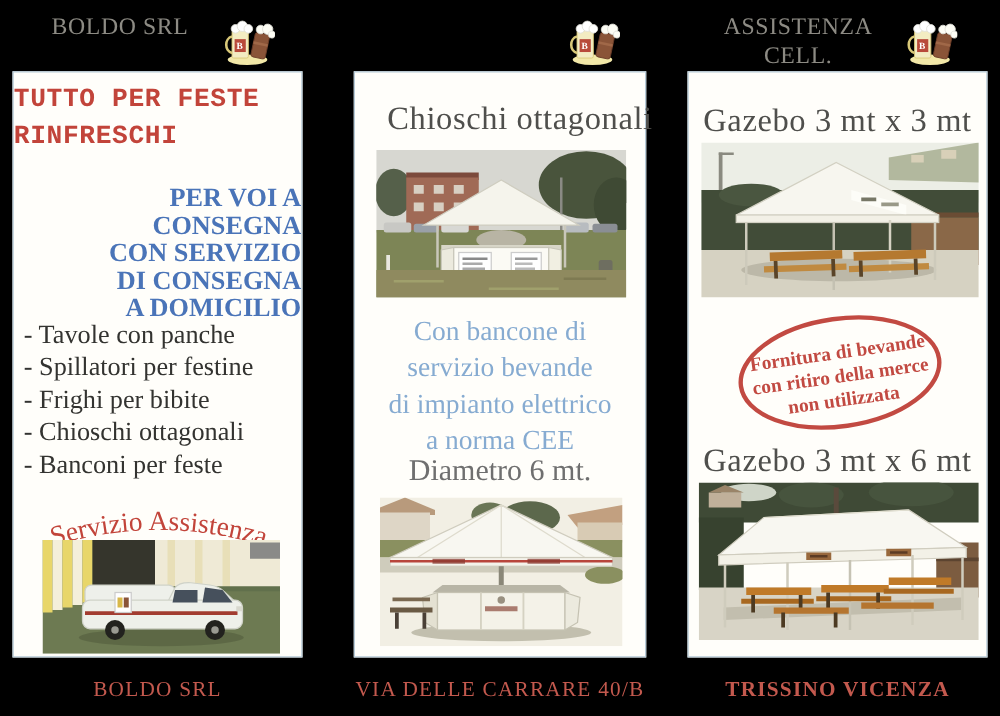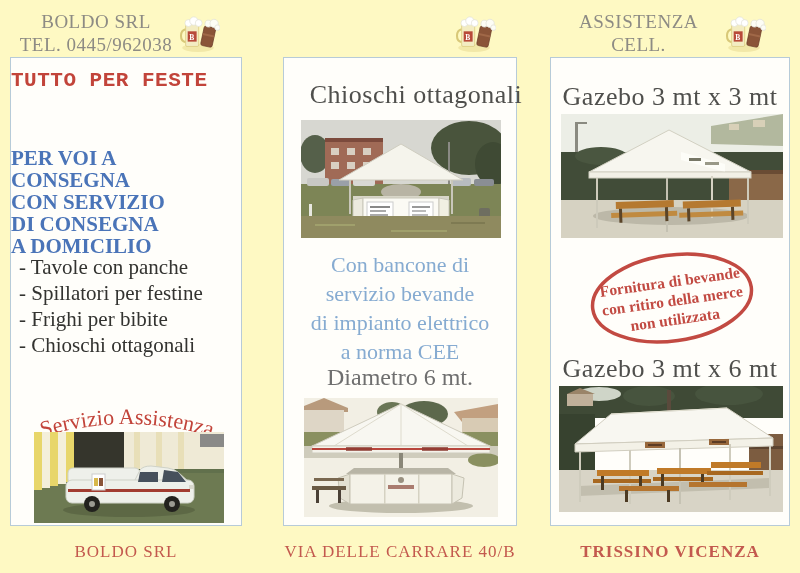--- a/index.html
+++ b/index.html
@@ -1,32 +1,32 @@
 <!DOCTYPE html>
 <html><head>
 <meta charset="utf-8">
 <style>
   html,body{margin:0;padding:0;background:#ffffff;}
-  .page{position:relative;width:800px;height:573px;background:#fef9c3;overflow:hidden;
+  .page{position:relative;width:800px;height:573px;background:#000000;overflow:hidden;
         font-family:"Liberation Serif","DejaVu Serif",serif;}
   
   .hdr-block{position:absolute;color:#8d8b84;font-size:19px;line-height:23px;
              text-align:center;letter-spacing:.5px;}
   .logo{position:absolute;width:44px;height:48px;}
   
   .panel{position:absolute;top:57px;height:469px;border:1px solid #b7cbd8;
          background:#fffefa;box-sizing:border-box;}
   .panel-left{left:10px;width:232px;}
   .panel-center{left:283px;width:234px;}
   .panel-right{left:550px;width:240px;padding-left:48px;}
   
   .lp-title{position:absolute;top:8px;left:0;width:100%;text-align:left;
             font-family:Liberation Mono, monospace;font-weight:bold;
             font-size:21px;line-height:29px;color:#c2443a;letter-spacing:.5px;}
-  .lp-sub{position:absolute;top:89px;left:0;width:100%;text-align:left;
+  .lp-sub{position:absolute;top:89px;left:0;width:100%;text-align:right;
           font-weight:bold;font-size:21px;line-height:22px;color:#4a74b8;}
   .lp-items{position:absolute;top:196px;left:8px;width:220px;
             font-size:21px;line-height:26px;color:#333330;}
   .lp-arc{position:absolute;left:2px;top:340px;}
   
   .cp-title{position:absolute;top:22px;left:16px;width:100%;text-align:center;
             font-size:26px;color:#4f4f4c;letter-spacing:.5px;}
   .cp-body{position:absolute;top:192px;left:0;width:100%;text-align:center;
            font-size:22px;line-height:29px;color:#86abd1;}
   .cp-note{position:absolute;top:306px;left:0;width:100%;text-align:center;
@@ -68,54 +68,55 @@
       <circle cx="51" cy="16" r="6" fill="#fdfdf5" stroke="#e0e0d8"></circle>
       <circle cx="57" cy="21" r="4" fill="#fdfdf5" stroke="#e0e0d8"></circle>
     </g>
   </symbol>
 </svg>
 
 <div class="page">
 
   <div class="hdr-block" style="left:16px;top:10px;width:160px;">
     <div>BOLDO SRL</div>
-    <div>TEL. 0445/962038</div>
   </div>
   <svg class="logo" style="left:176px;top:8px;">
       <use href="#beer-logo"></use>
     </svg>
 
   <svg class="logo" style="left:452px;top:8px;">
       <use href="#beer-logo"></use>
     </svg>
 
   <div class="hdr-block" style="left:556px;top:10px;width:165px;">
     <div>ASSISTENZA</div>
     <div>CELL. 348/4107376</div>
   </div>
   <svg class="logo" style="left:722px;top:8px;">
       <use href="#beer-logo"></use>
     </svg>
 
   <div class="panel panel-left">
     <div class="lp-title">
       <div>TUTTO PER FESTE</div>
+      <div>RINFRESCHI</div>
     </div>
     <div class="lp-sub">
       <div>PER VOI A</div>
       <div>CONSEGNA</div>
       <div>CON SERVIZIO</div>
       <div>DI CONSEGNA</div>
       <div>A DOMICILIO</div>
     </div>
     <div class="lp-items">
       <div>- Tavole con panche</div>
       <div>- Spillatori per festine</div>
       <div>- Frighi per bibite</div>
       <div>- Chioschi ottagonali</div>
+      <div>- Banconi per feste</div>
     </div>
     <svg class="lp-arc" width="228" height="52" viewBox="0 0 228 52">
       <path id="arcpath" d="M 8 46 Q 114 6 220 46" fill="none"></path>
       <text font-size="22" fill="#c2443a" font-family="Liberation Serif,serif">
         <textPath href="#arcpath" startOffset="50%" text-anchor="middle">Servizio Assistenza</textPath>
       </text>
     </svg>
 
     <div class="photo" style="left:23px;top:374px;">
       <svg width="190" height="91" viewBox="0 0 190 91">

